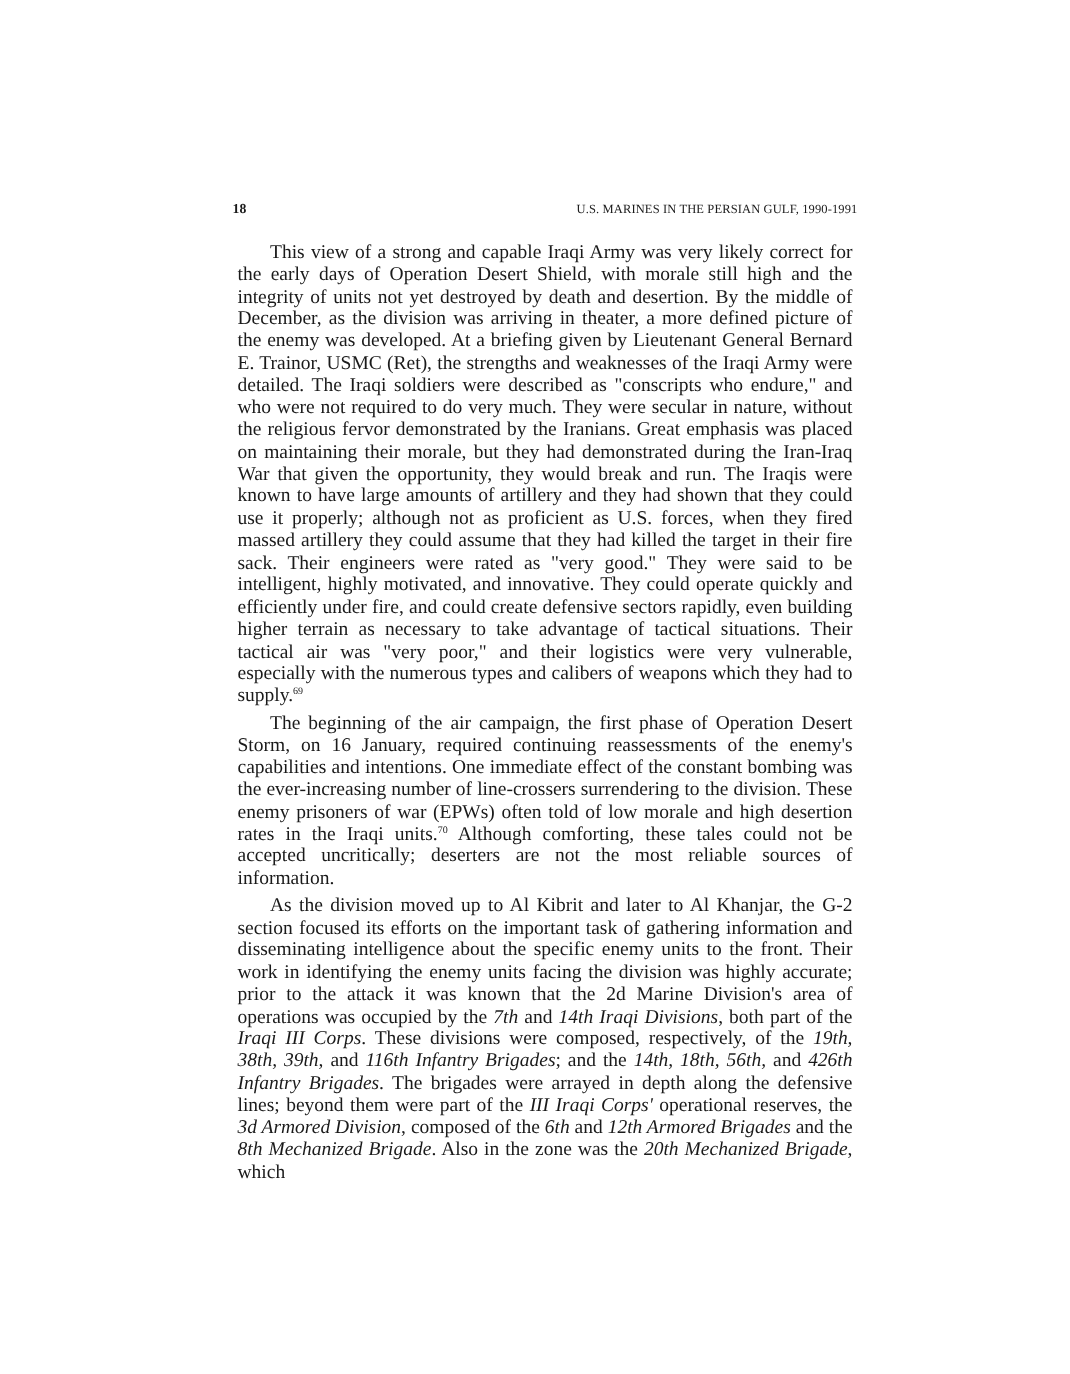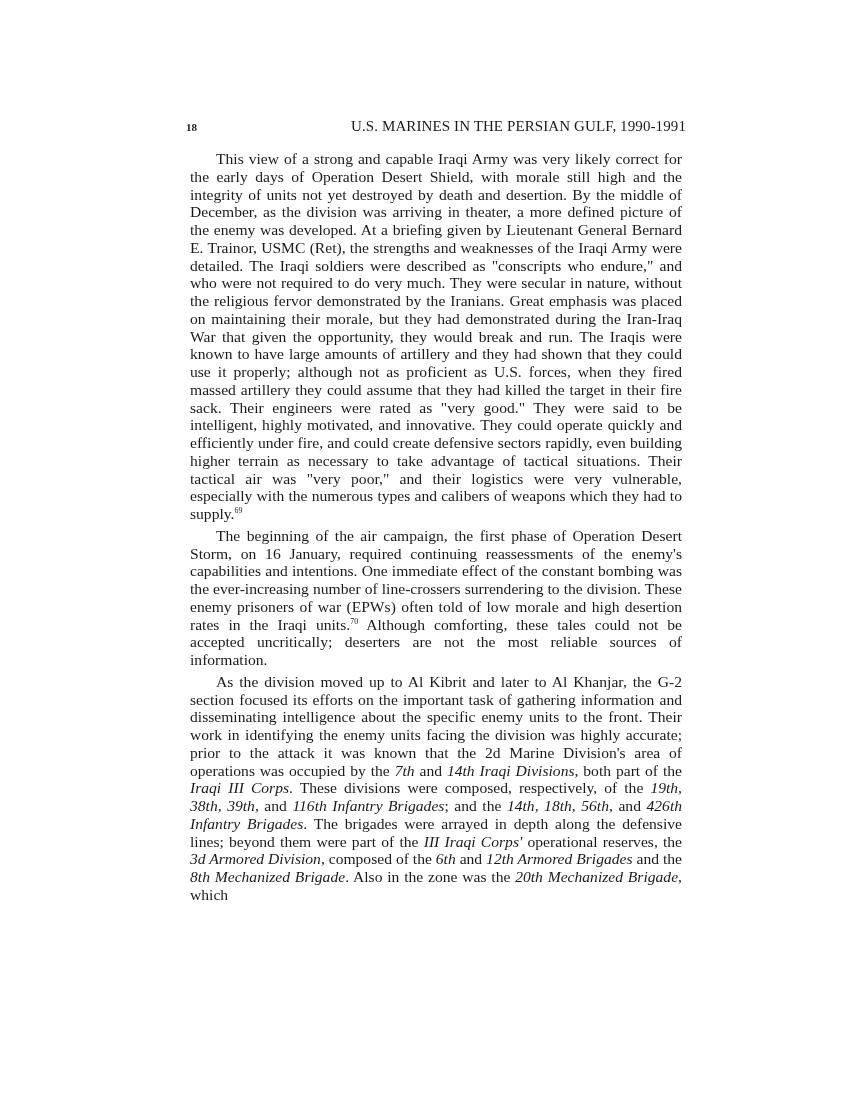--- a/index.html
+++ b/index.html
@@ -4,24 +4,24 @@
 <style>
   html, body { margin: 0; padding: 0; background: #ffffff; }
   body { width: 856px; height: 1099px; position: relative; overflow: hidden; }
   .page {
     position: absolute; left: 186px; top: 118px; width: 500px;
     font-family: "Liberation Serif", "DejaVu Serif", serif;
     color: #1a1a1a;
   }
   .running-head {
     display: flex; justify-content: space-between; align-items: baseline;
-    font-size: 10.5px; letter-spacing: 0.1px; height: 28px;
+    font-size: 10.5px; letter-spacing: 0.1px; height: 28px; margin-top: 43px;
   }
   .running-head .num { font-weight: bold; font-size: 11px; }
-  .running-head .title { font-size: 15px; text-align: right; }
+  .running-head .title { font-size: 10px; text-align: right; }
   .body-text p {
     margin: 4px; font-size: 15.6px; line-height: 17.75px;
     text-align: justify; text-indent: 26px; hyphens: none;
   }
   .body-text p span.i { font-style: italic; }
   sup.fn { font-size: 8px; vertical-align: 6px; line-height: 0; }
 </style>
 </head>
 <body>
 

